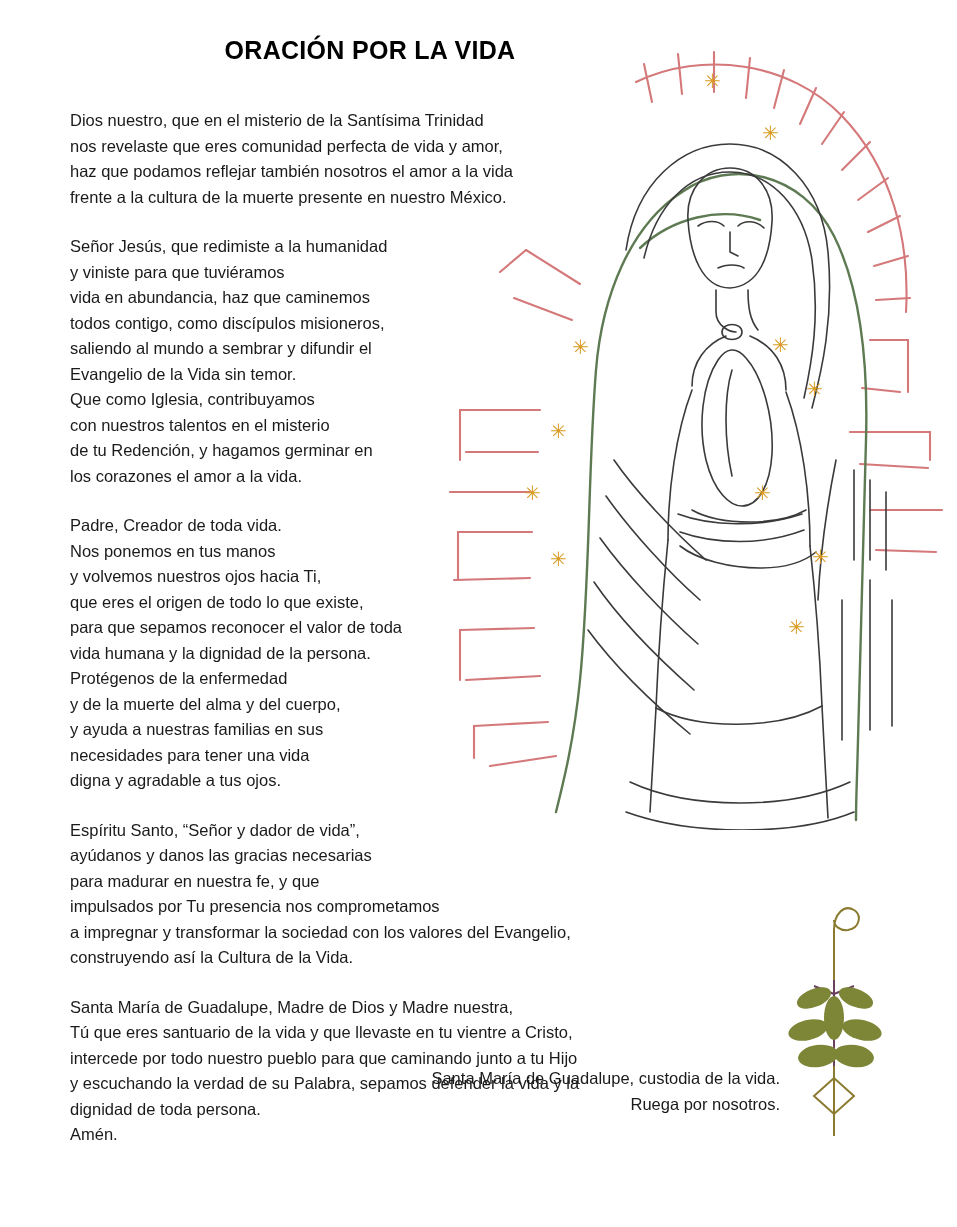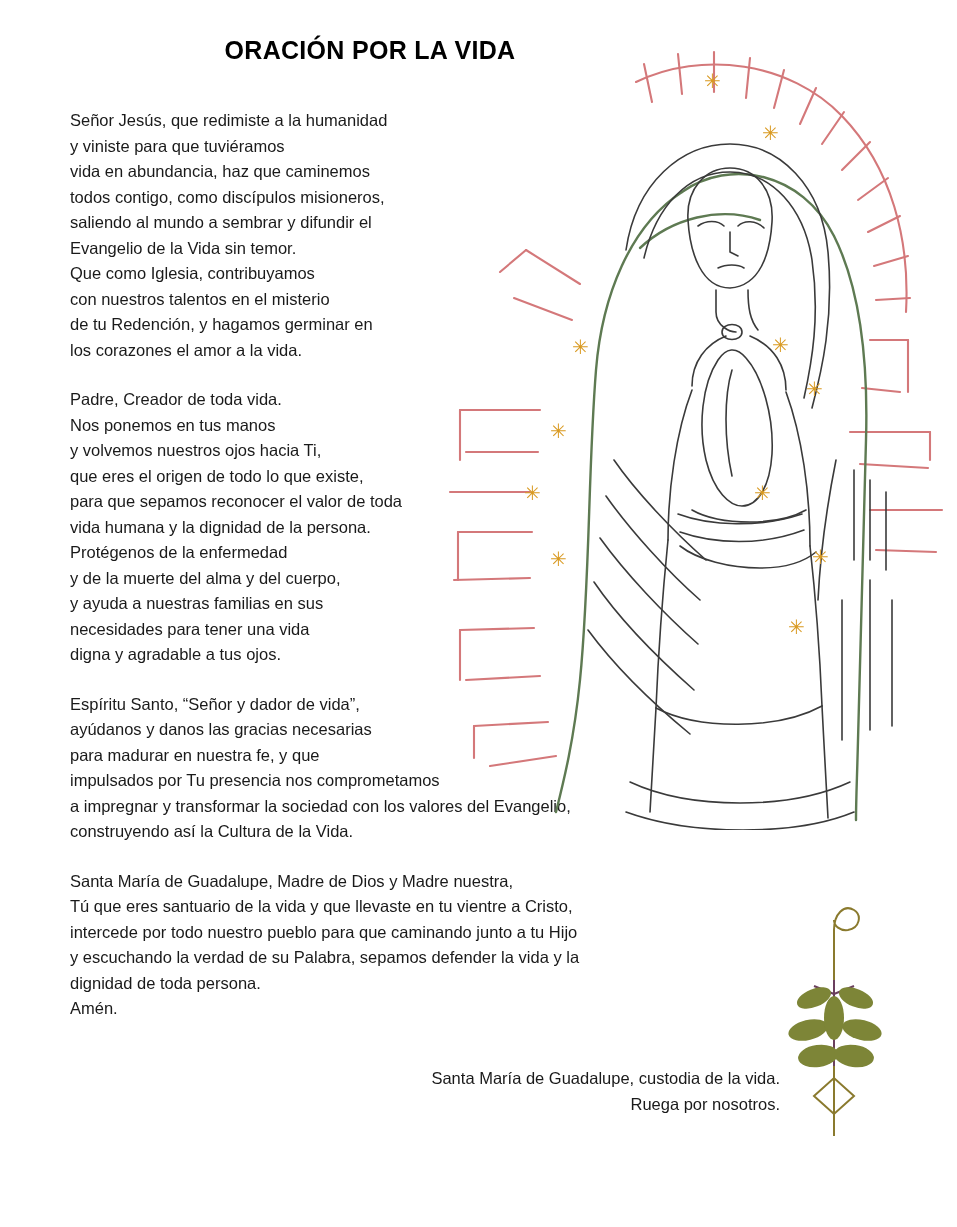--- a/index.html
+++ b/index.html
@@ -82,20 +82,24 @@
   }
 </style>
 </head>
 <body>
 
 <div id="page">
 
   <div id="title">ORACIÓN POR LA VIDA</div>
 
   <div id="prayer">
+    <p class="stanza">Dios nuestro, que en el misterio de la Santísima Trinidad
+nos revelaste que eres comunidad perfecta de vida y amor,
+haz que podamos reflejar también nosotros el amor a la vida
+frente a la cultura de la muerte presente en nuestro México.</p>
     <p class="stanza">Señor Jesús, que redimiste a la humanidad
 y viniste para que tuviéramos
 vida en abundancia, haz que caminemos
 todos contigo, como discípulos misioneros,
 saliendo al mundo a sembrar y difundir el
 Evangelio de la Vida sin temor.
 Que como Iglesia, contribuyamos
 con nuestros talentos en el misterio
 de tu Redención, y hagamos germinar en
 los corazones el amor a la vida.</p>

